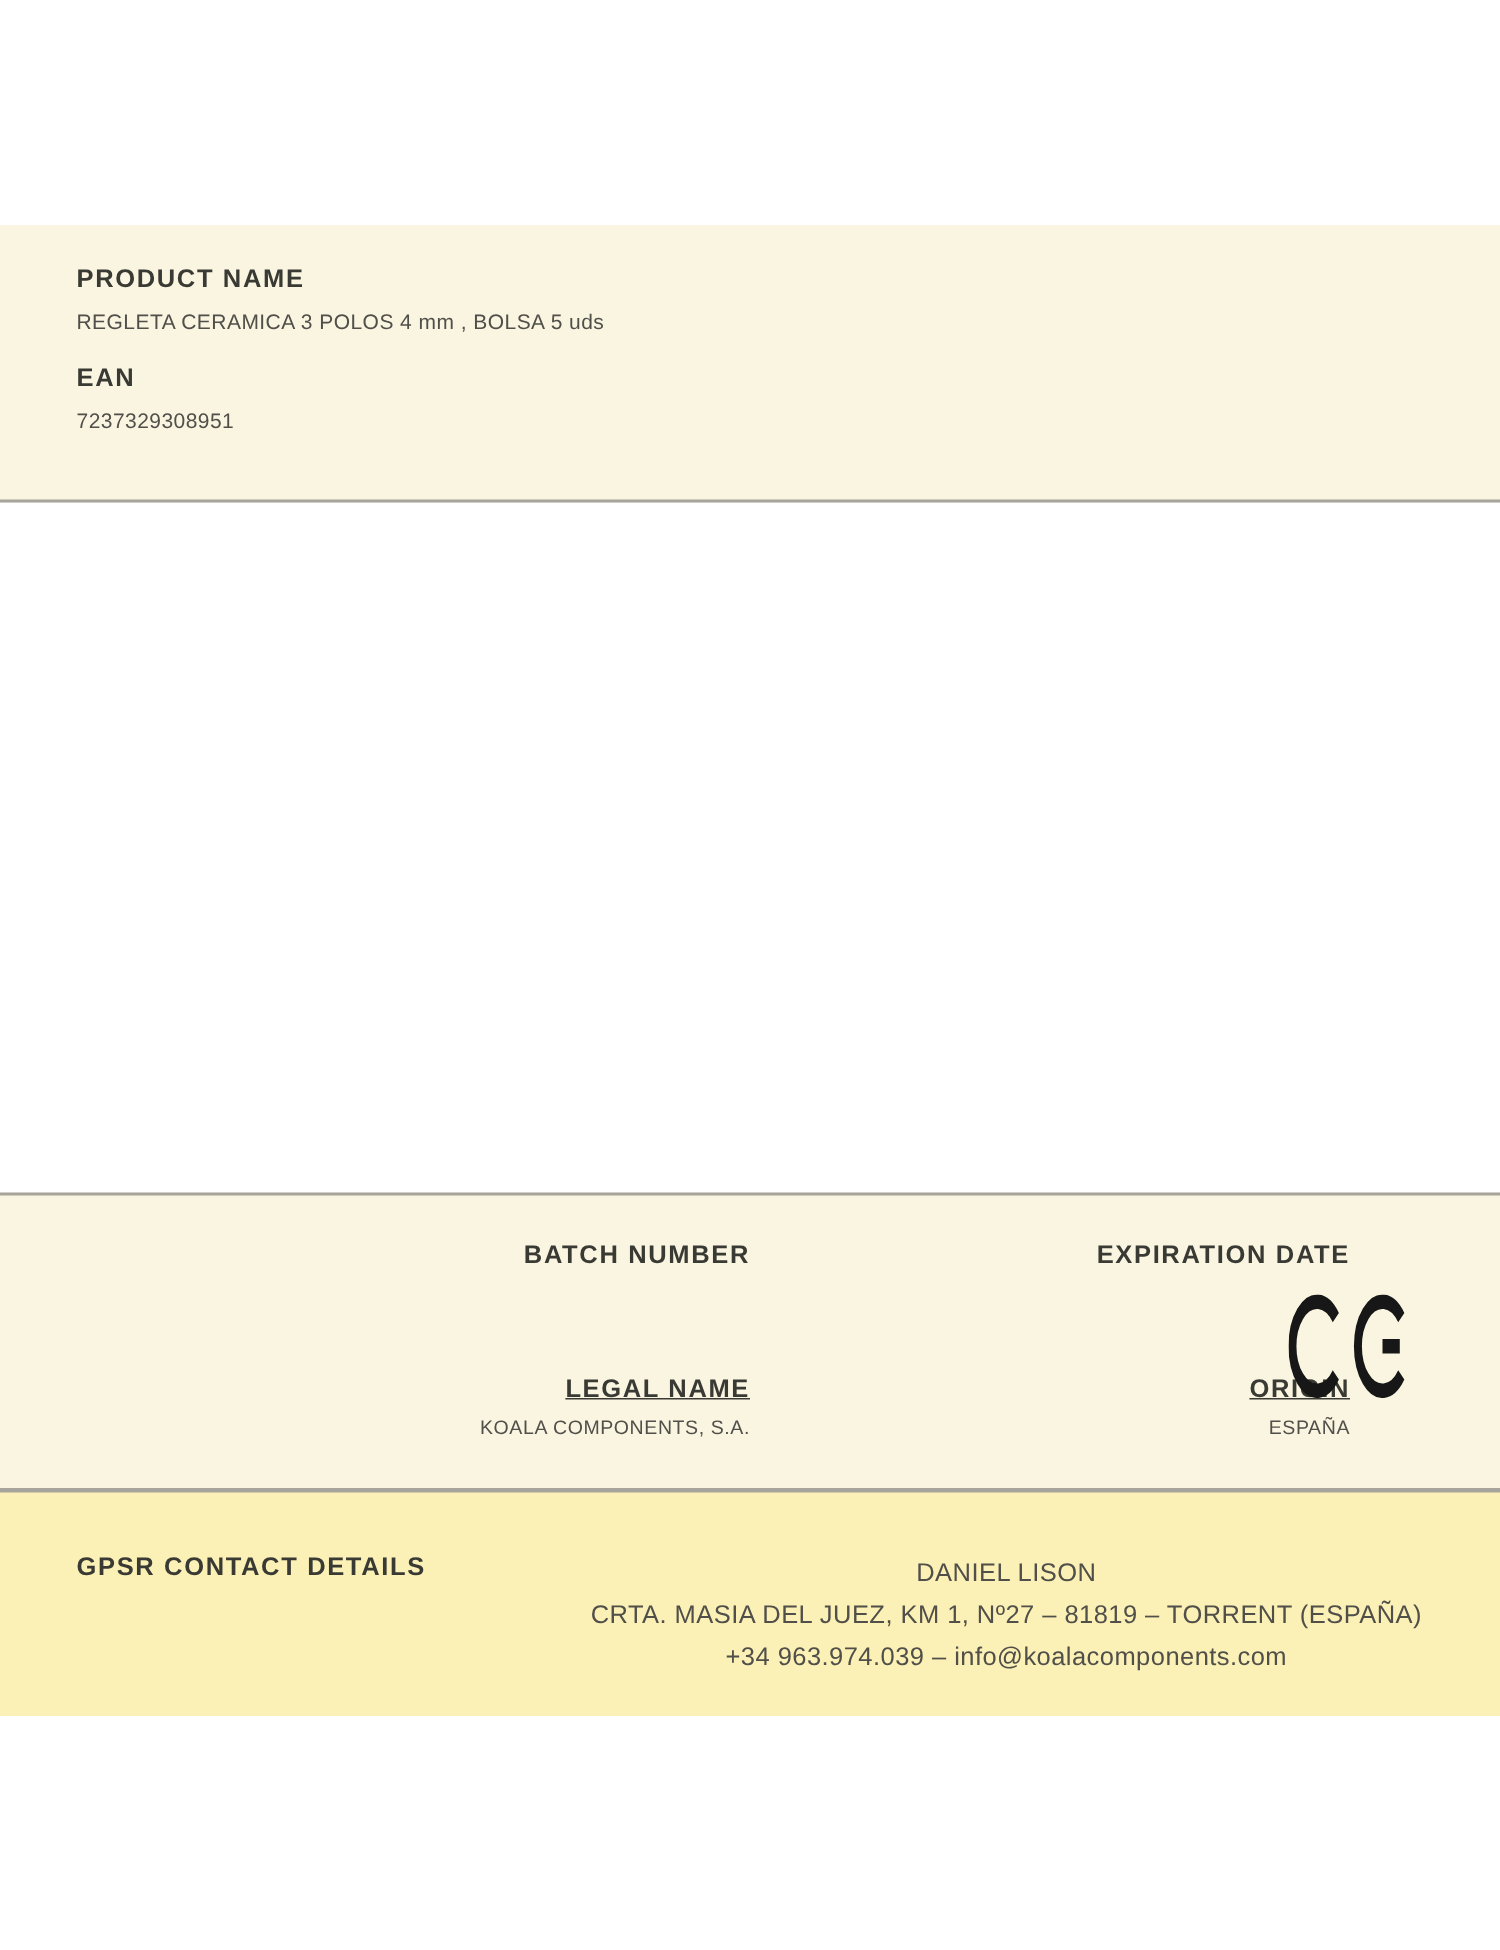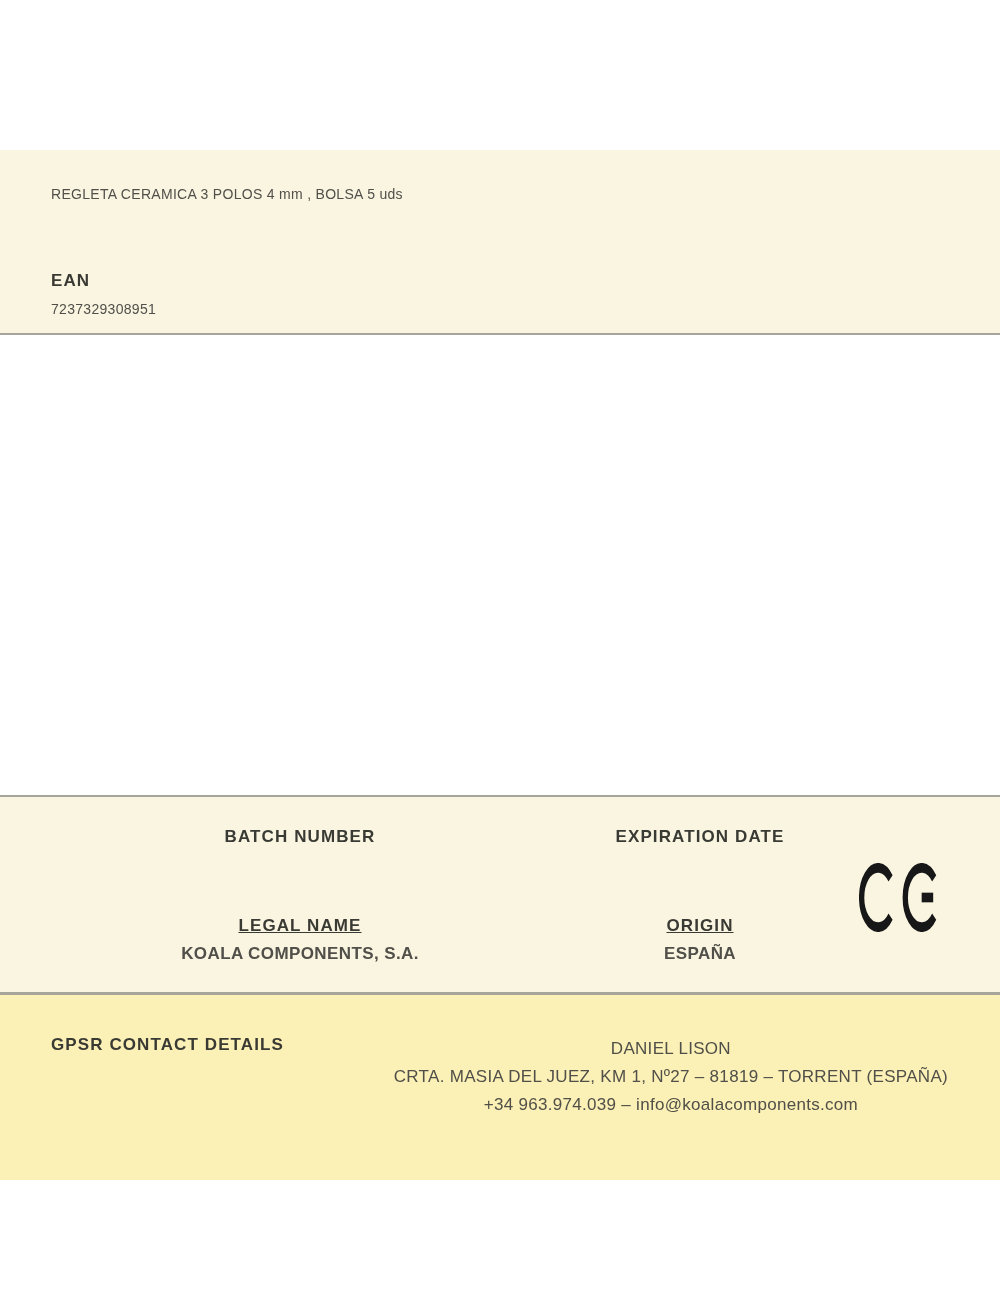--- a/index.html
+++ b/index.html
@@ -40,63 +40,62 @@
     color:var(--heading-text);
     line-height:20px;
   }
   .field-value{
     font-size:14px;
     letter-spacing:0.3px;
     color:var(--body-text);
     line-height:20px;
     margin-top:8px;
   }
-  .ean-block{margin-top:67px;}
+  .ean-block{margin-top:18px;}
   
   .batch-panel{
     position:absolute;
     left:0; top:795px;
     width:1000px; height:197px;
     background:var(--panel-cream);
     border-top:2px solid var(--border-gray);
   }
   .bp-cell{
     position:absolute;
     width:400px;
-    text-align:center;
+    text-align:right;
   }
   .bp-left{left:100px;}
   .bp-right{left:500px;}
   .row-top{top:30px;}
   .row-label2{top:119px;text-decoration:underline;}
   .row-value2{top:147px;}
   .bp-header{
     font-size:17px;
     font-weight:bold;
     letter-spacing:1.1px;
     color:var(--heading-text);
   }
   .bp-value{
-    font-size:17px;
+    font-size:13px;
     letter-spacing:0.4px;
     color:var(--body-text);
-    font-weight:bold;
   }
   .ce-wrap{
     position:absolute;
     left:859px; top:66px;
     width:78px; height:69px;
   }
   .ce-wrap svg{display:block;width:78px;height:69px;}
   .ce-stroke{stroke:var(--ce-black);stroke-width:14;fill:none;}
   
   .gpsr-panel{
     position:absolute;
     left:0; top:992px;
-    width:1000px; height:188px;
+    width:1000px; height:152px;
     background:var(--panel-yellow);
     border-top:3px solid var(--border-gray);
   }
   .gpsr-label{
     position:absolute;
     left:51px; top:40px;
     font-size:17px;
     font-weight:bold;
     letter-spacing:1.1px;
     color:var(--heading-text);
@@ -111,20 +110,21 @@
   }
   .gpsr-contact > div{line-height:28px;}
 </style>
 </head>
 <body>
 
 <div class="page">
 
   <section class="product-panel">
     <div>
+      <div class="field-label">PRODUCT NAME</div>
       <div class="field-value">REGLETA CERAMICA 3 POLOS 4 mm , BOLSA 5 uds</div>
     </div>
     <div class="ean-block">
       <div class="field-label">EAN</div>
       <div class="field-value">7237329308951</div>
     </div>
   </section>
 
   <section class="batch-panel">
     <div class="bp-cell bp-left row-top bp-header">BATCH NUMBER</div>

